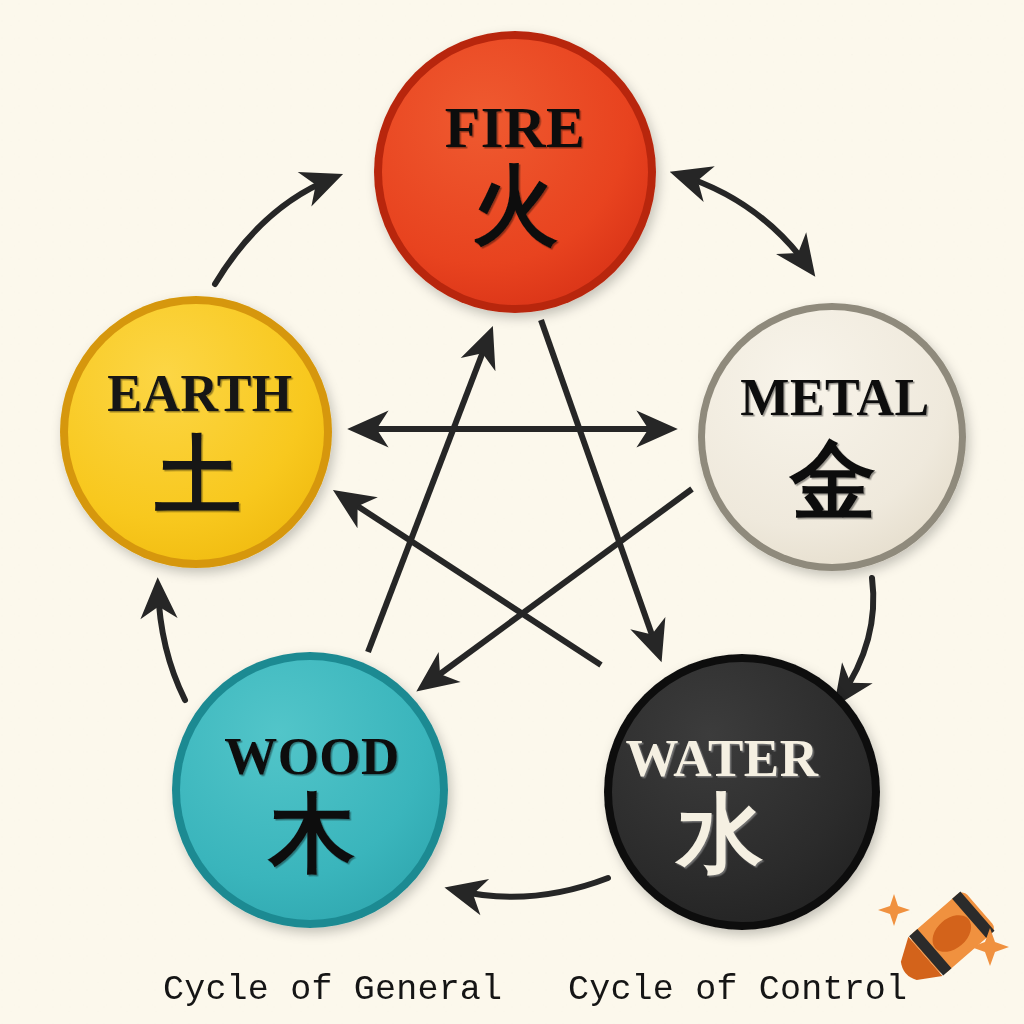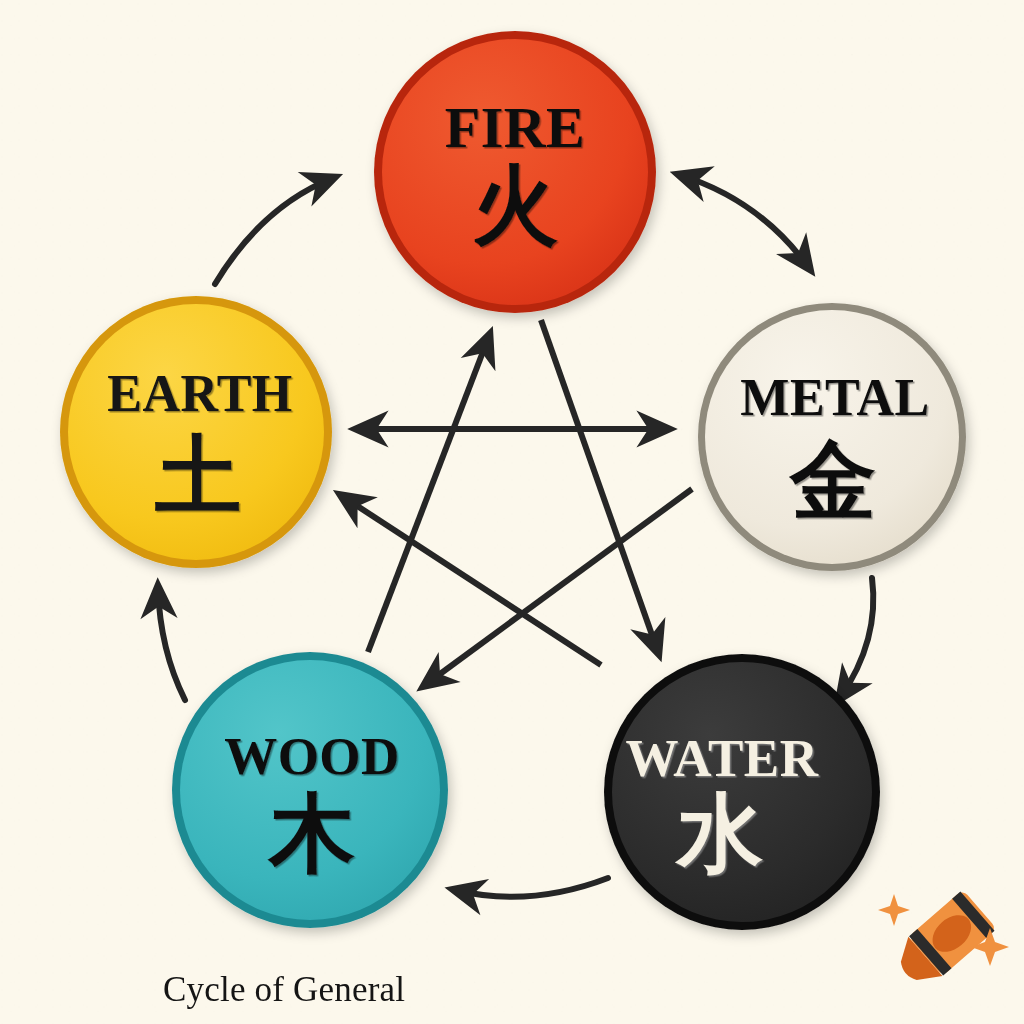--- a/index.html
+++ b/index.html
@@ -45,21 +45,21 @@
     dominant-baseline: middle;
   }
   .node-glyph {
     font-family: "DejaVu Sans", sans-serif;
     font-weight: 700;
     text-anchor: middle;
     dominant-baseline: middle;
   }
   .caption {
     position: absolute;
-    font-family: Liberation Serif, serif;
+    font-family: Liberation Mono, monospace;
     font-size: 35px;
     color: #151515;
     letter-spacing: 0.2px;
     white-space: nowrap;
     z-index: 4;
   }
   #caption-general { left: 163px; top: 970px; }
   #caption-control { left: 568px; top: 970px; }
 
   #crayon-badge {
@@ -187,20 +187,21 @@
 
     <g class="node-group">
       <circle cx="742" cy="792" r="138" fill="#101010" filter="url(#softshadow)"></circle>
       <circle cx="742" cy="792" r="130" fill="url(#g-water)"></circle>
       <text class="node-label" x="722" y="764" font-size="53" fill="#f5f0e2" filter="url(#emboss-light)">WATER</text>
       <text class="node-glyph" x="720" y="840" font-size="86" fill="#f5f0e2" filter="url(#emboss-light)">水</text>
     </g>
   </svg>
 
   <div class="caption" id="caption-general">Cycle of General</div>
+  <div class="caption" id="caption-control">Cycle of Control</div>
 
   <svg id="crayon-badge" viewBox="0 0 148 140">
     <g transform="rotate(-41 74 70)">
 
       <path d="M30,58 L52,44 L52,96 L30,82 Q22,70 30,58 Z" fill="#d3631b"></path>
 
       <rect x="52" y="44" width="72" height="52" rx="7" fill="#f0913f"></rect>
 
       <rect x="53" y="44" width="11" height="52" fill="#2b2b2b"></rect>
       <rect x="110" y="44" width="11" height="52" fill="#2b2b2b"></rect>

